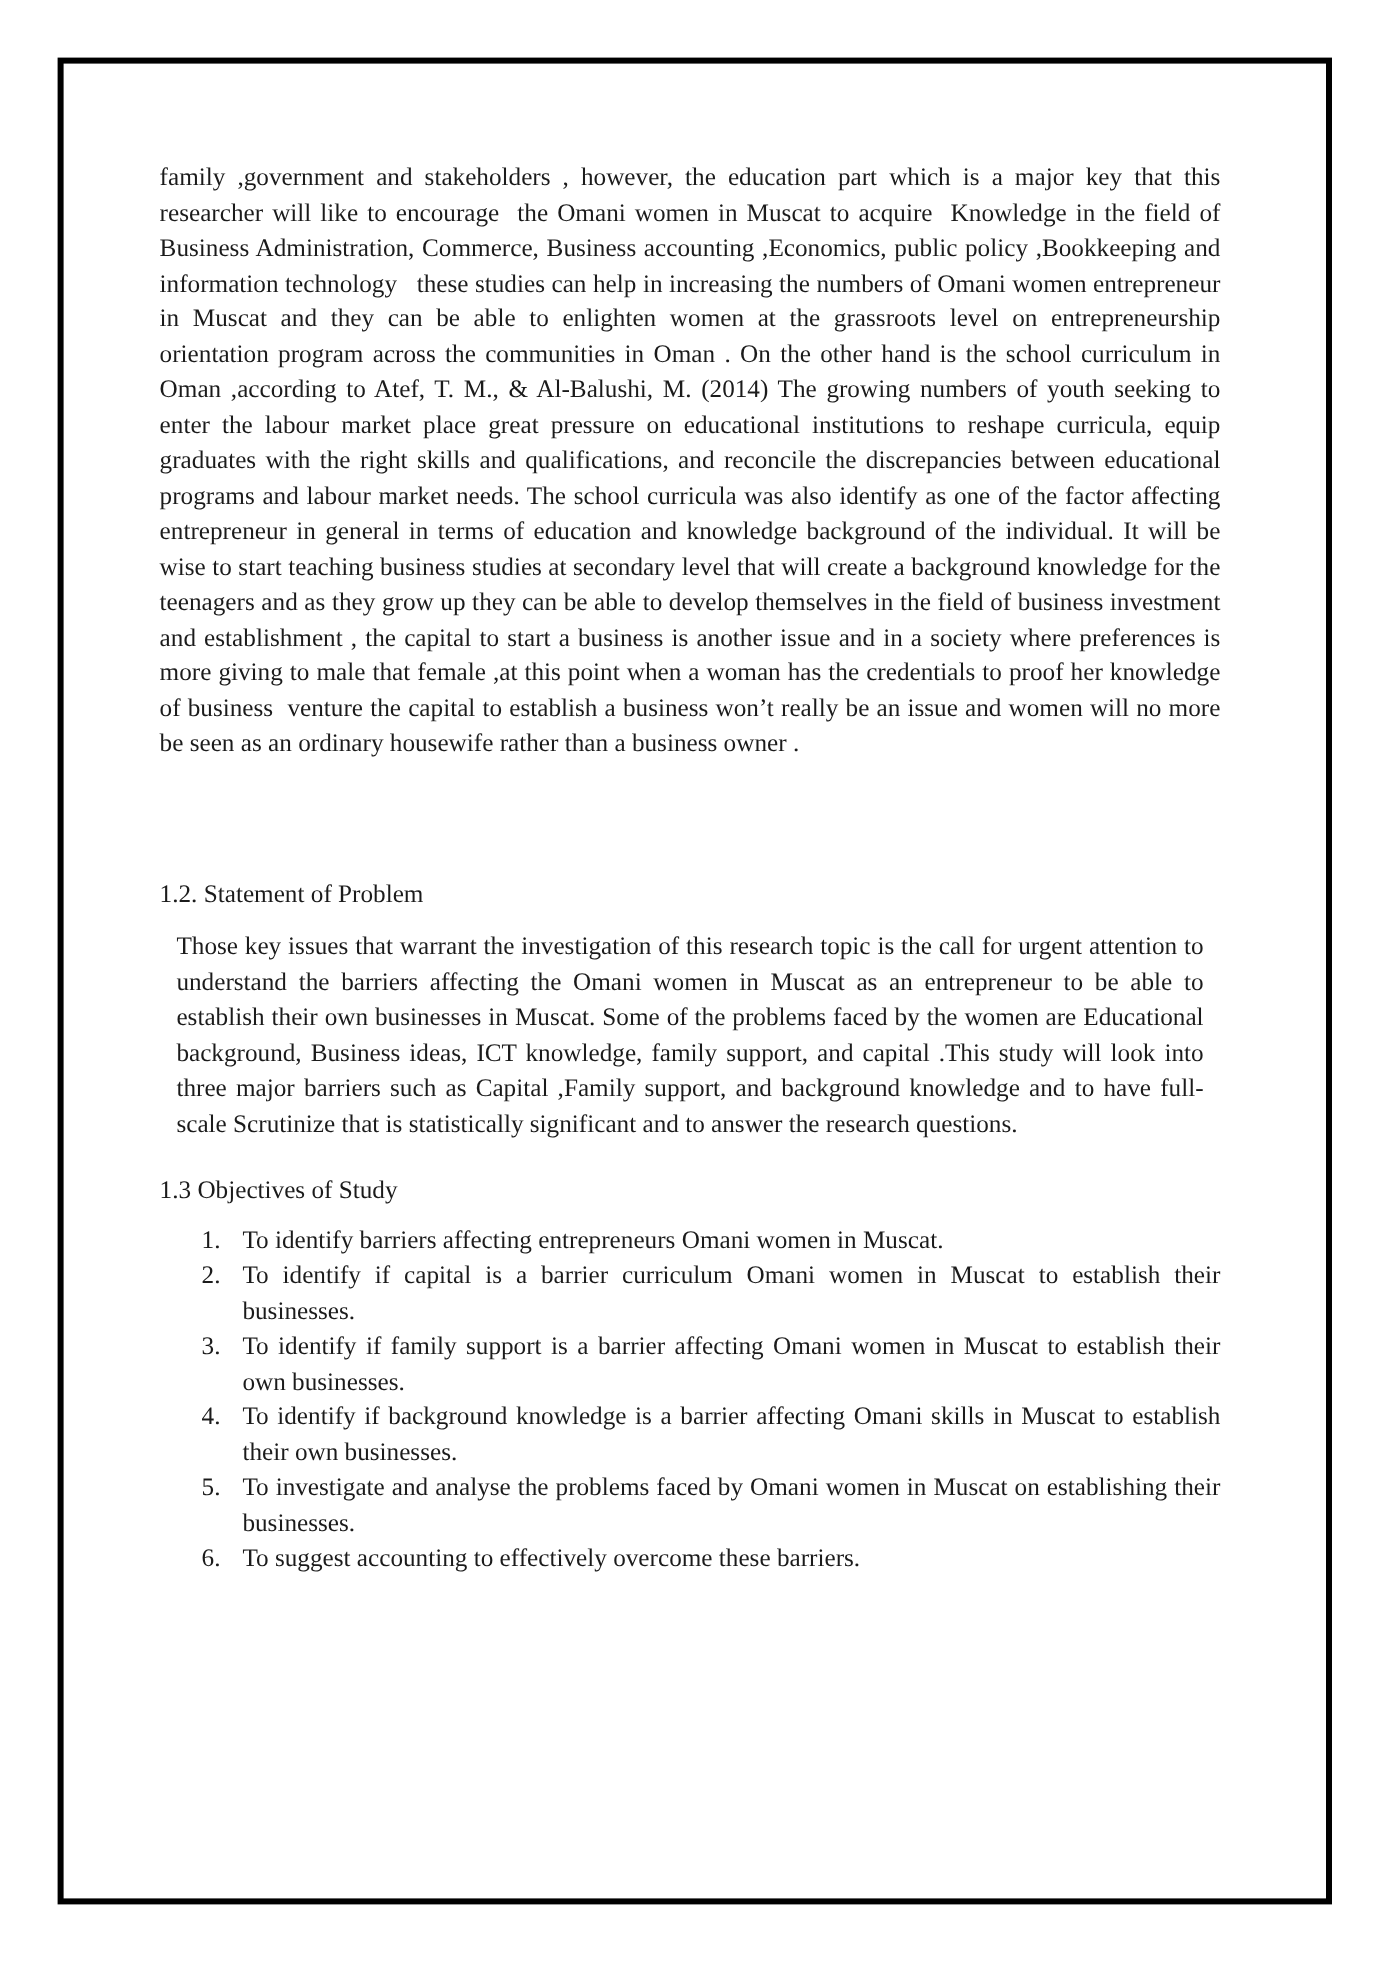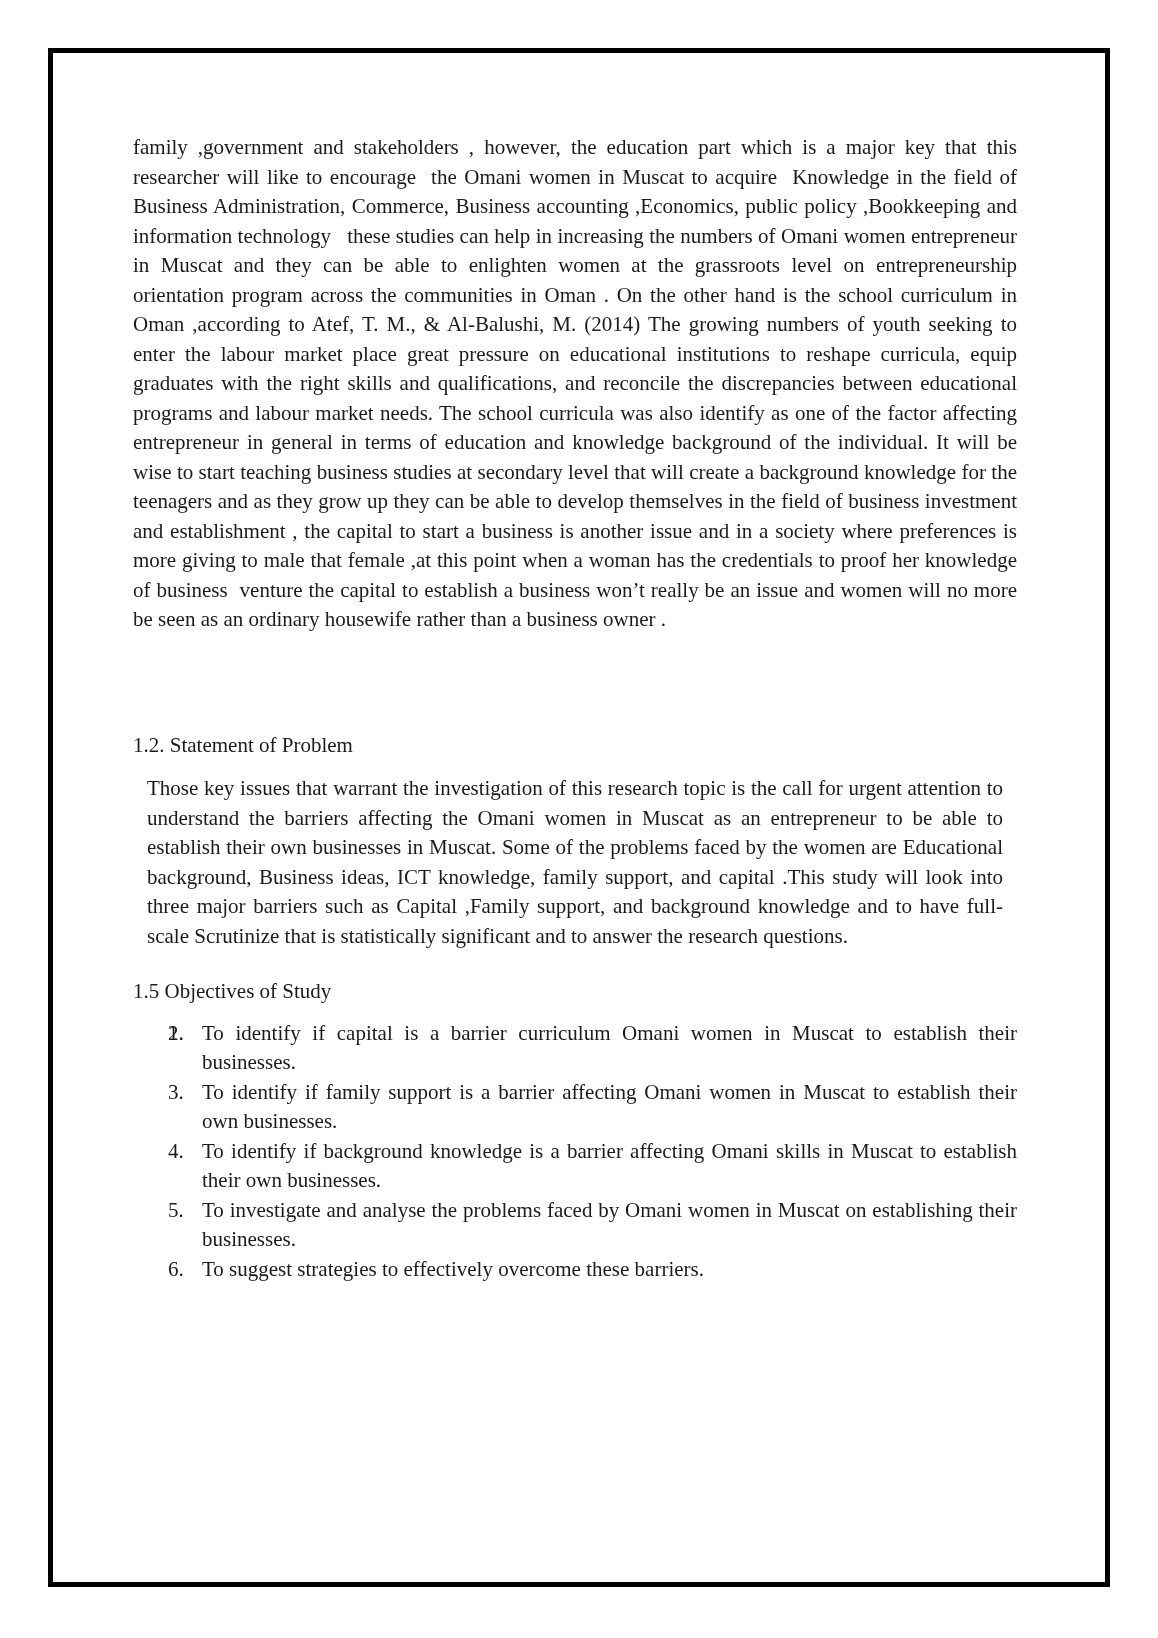--- a/index.html
+++ b/index.html
@@ -79,43 +79,44 @@
 
 <div class="page-frame">
   <div class="page-content">
 
     <p class="body-paragraph" id="paragraph-1">family ,government and stakeholders , however, the education part which is a major key that this researcher will like to encourage  the Omani women in Muscat to acquire  Knowledge in the field of Business Administration, Commerce, Business accounting ,Economics, public policy ,Bookkeeping and information technology   these studies can help in increasing the numbers of Omani women entrepreneur in Muscat and they can be able to enlighten women at the grassroots level on entrepreneurship orientation program across the communities in Oman . On the other hand is the school curriculum in Oman ,according to Atef, T. M., &amp; Al-Balushi, M. (2014) The growing numbers of youth seeking to enter the labour market place great pressure on educational institutions to reshape curricula, equip graduates with the right skills and qualifications, and reconcile the discrepancies between educational programs and labour market needs. The school curricula was also identify as one of the factor affecting entrepreneur in general in terms of education and knowledge background of the individual. It will be wise to start teaching business studies at secondary level that will create a background knowledge for the teenagers and as they grow up they can be able to develop themselves in the field of business investment and establishment , the capital to start a business is another issue and in a society where preferences is more giving to male that female ,at this point when a woman has the credentials to proof her knowledge of business  venture the capital to establish a business won’t really be an issue and women will no more be seen as an ordinary housewife rather than a business owner .</p>
 
     <h2 class="section-heading" id="heading-1-2">1.2. Statement of Problem</h2>
 
     <p class="body-paragraph" id="paragraph-2">Those key issues that warrant the investigation of this research topic is the call for urgent attention to understand the barriers affecting the Omani women in Muscat as an entrepreneur to be able to establish their own businesses in Muscat. Some of the problems faced by the women are Educational background, Business ideas, ICT knowledge, family support, and capital .This study will look into three major barriers such as Capital ,Family support, and background knowledge and to have full-scale Scrutinize that is statistically significant and to answer the research questions.</p>
 
-    <h2 class="section-heading" id="heading-1-3">1.5 Objectives of Study</h2>
+    <h2 class="section-heading" id="heading-1-3">1.3 Objectives of Study</h2>
 
 
     <ol class="objectives-list">
       <li>
         <span class="num">1.</span>
+        <span class="txt">To identify barriers affecting entrepreneurs Omani women in Muscat.</span>
       </li>
       <li>
         <span class="num">2.</span>
         <span class="txt">To identify if capital is a barrier curriculum Omani women in Muscat to establish their businesses.</span>
       </li>
       <li>
         <span class="num">3.</span>
         <span class="txt">To identify if family support is a barrier affecting Omani women in Muscat to establish their own businesses.</span>
       </li>
       <li>
         <span class="num">4.</span>
         <span class="txt">To identify if background knowledge is a barrier affecting Omani skills in Muscat to establish their own businesses.</span>
       </li>
       <li>
         <span class="num">5.</span>
         <span class="txt">To investigate and analyse the problems faced by Omani women in Muscat on establishing their businesses.</span>
       </li>
       <li>
         <span class="num">6.</span>
-        <span class="txt">To suggest strategies to effectively overcome these barriers.</span>
+        <span class="txt">To suggest accounting to effectively overcome these barriers.</span>
       </li>
     </ol>
 
   </div>
 </div>
 
 </body></html>

